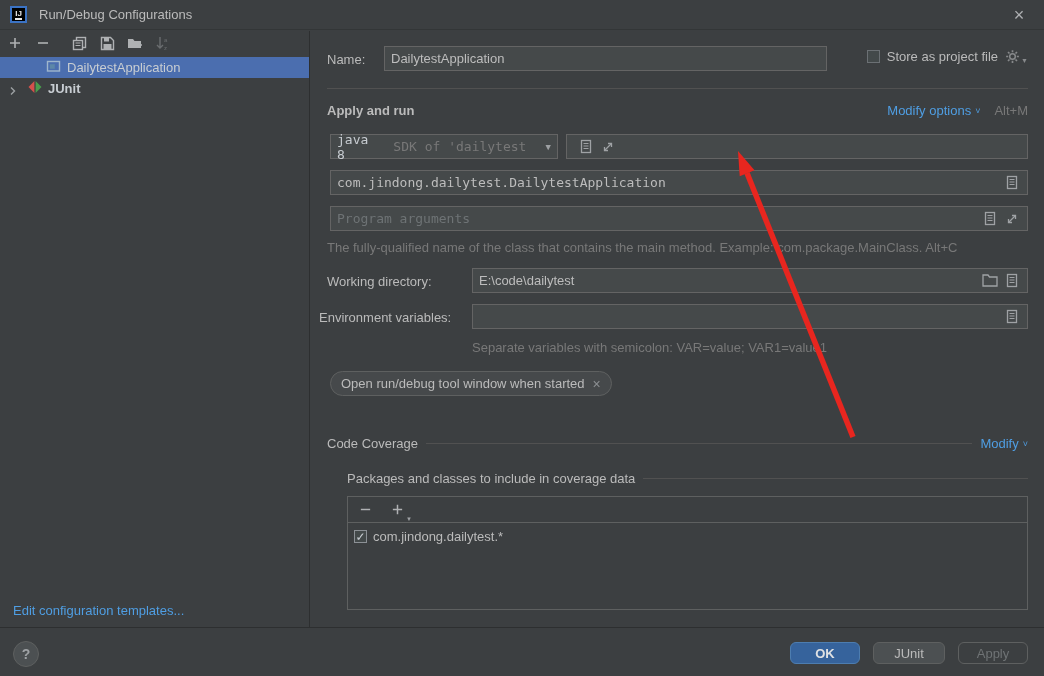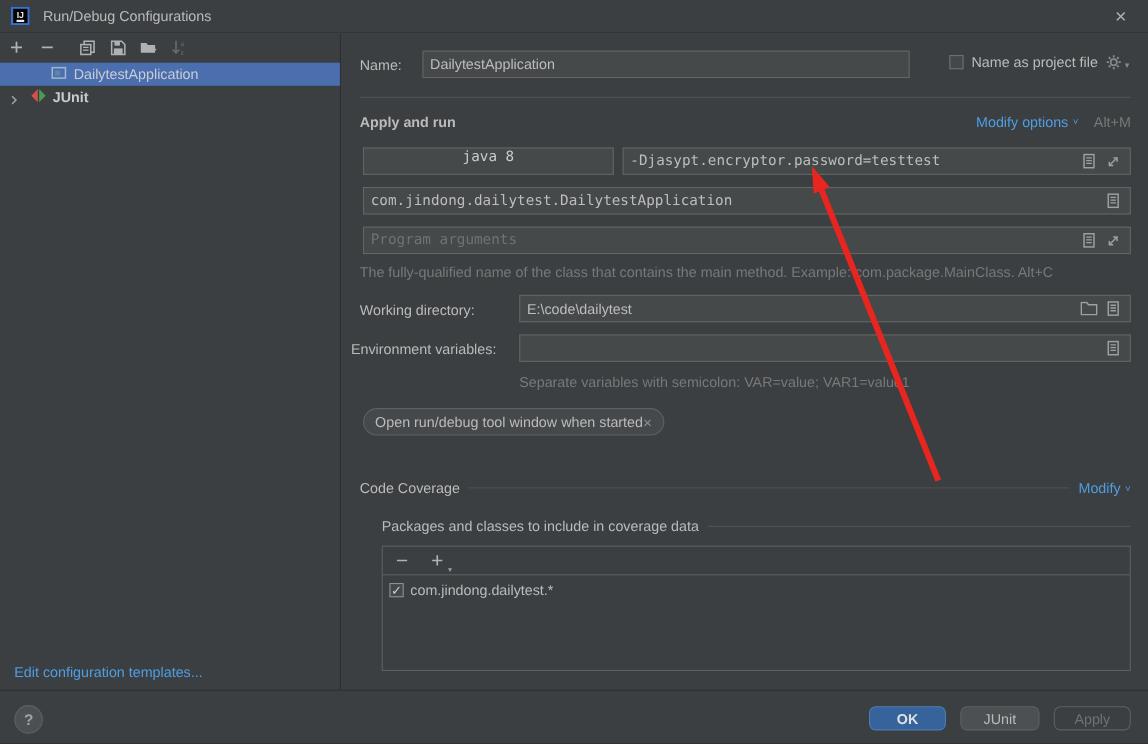--- a/index.html
+++ b/index.html
@@ -44,30 +44,30 @@
     color:#bdbdbd; font-size:13px; font-family:"Liberation Sans",sans-serif; min-width:0; }
   .field input.mono, .mono { font-family:"DejaVu Sans Mono", monospace; font-size:13px; }
   .field input::placeholder { color:#6e7375; font-family:"DejaVu Sans Mono", monospace; }
   .ficon { width:18px; height:16px; display:flex; align-items:center; justify-content:center;
     color:#9fa2a5; margin-left:4px; flex:0 0 auto; }
   .divider { position:absolute; height:1px; background:#515151; }
   .link { color:#4f9ee3; cursor:pointer; }
   .chev-sm { font-size:9px; color:#4f9ee3; margin-left:4px; }
   .shortcut { color:#787878; margin-left:14px; }
   .flexrow { position:absolute; display:flex; align-items:center; }
-  .jdk { justify-content:flex-start; gap:18px; cursor:pointer;flex-direction:column; }
+  .jdk { justify-content:flex-start; gap:18px; cursor:pointer; }
   .jdk .main-part { color:#c8cdd2; }
   .jdk .detail-part { color:#787878; white-space:nowrap; overflow:hidden; }
   .jdk .dd { margin-left:auto; color:#9da0a3; font-size:9px; }
   .checkbox { width:13px; height:13px; border:1px solid #6b7074; background:#43494a; flex:0 0 auto; }
   .checkbox.checked { color:#c8cdd2; font-size:12px; line-height:12px; text-align:center; border-color:#8c9196; }
   .gear-wrap { display:flex; align-items:flex-end; color:#87898b; }
   .gear-dd { font-size:7px; color:#87898b; margin-left:1px; }
   .tag { position:absolute; height:25px; background:#46494b; border:1px solid #5e6060;
-    border-radius:13px; display:flex; align-items:center; padding:0 10px; }
+    border-radius:13px; display:flex; align-items:center; padding:0 10px; gap:8px; }
   .tag .x { color:#8c8f92; font-size:14px; cursor:pointer; }
   .section-row { position:absolute; display:flex; align-items:center; }
   .section-row .line { flex:1; height:1px; background:#515151; margin:0 8px; }
   .cov-box { position:absolute; border:1px solid #5e6060; }
   .cov-toolbar { height:26px; border-bottom:1px solid #5e6060; display:flex; align-items:center; padding-left:8px; gap:14px; }
   .cov-row { display:flex; align-items:center; gap:6px; padding:6px 0 0 6px; }
   .plus-dd { position:relative; }
   .plus-dd .mini { position:absolute; right:-6px; bottom:-3px; font-size:6px; color:#9fa2a5; }
   
   .footer { position:absolute; left:0; bottom:0; width:100%; height:49px; border-top:1px solid #2d2f30; }
@@ -169,21 +169,21 @@
   </div>
 
   <div class="main">
 
     <div class="lbl" style="left:16px; top:21px;">Name:</div>
     <div class="field" style="left:73px; top:15px; width:443px;">
       <input value="DailytestApplication" style="">
     </div>
     <div class="flexrow" style="right:16px; top:18px; gap:7px;">
       <span class="checkbox"></span>
-      <span>Name as project file</span>
+      <span>Store as project file</span>
       <span class="gear-wrap">
         <svg width="15" height="15" viewBox="0 0 16 16">
             <circle cx="8" cy="8" r="3" fill="none" stroke="currentColor" stroke-width="1.6"></circle>
             <g stroke="currentColor" stroke-width="1.8">
               <path d="M8 1.2v2.2M8 12.6v2.2M1.2 8h2.2M12.6 8h2.2M3.2 3.2l1.6 1.6M11.2 11.2l1.6 1.6M12.8 3.2l-1.6 1.6M4.8 11.2l-1.6 1.6"></path>
             </g>
           </svg>
         <span class="gear-dd">▼</span>
       </span>
     </div>
@@ -196,21 +196,20 @@
       <span class="chev-sm">˅</span>
       <span class="shortcut">Alt+M</span>
     </div>
 
     <div class="field jdk mono" style="left:19px; top:103px; width:228px;">
       <span class="main-part">java 8</span>
       <span class="detail-part">SDK of 'dailytest' mo</span>
       <span class="dd">▼</span>
     </div>
     <div class="field" style="left:255px; top:103px; width:462px;">
-      <input class="mono" value="-Djasypt.encryptor.password=testtest" style="">
       <span class="ficon">
         <svg width="14" height="15" viewBox="0 0 14 15">
             <rect x="2.5" y="1.5" width="9" height="12" fill="none" stroke="currentColor" stroke-width="1.3"></rect>
             <path d="M4.5 4.5h5M4.5 7h5M4.5 9.5h5" stroke="currentColor" stroke-width="1.2"></path>
           </svg>
       </span>
       <span class="ficon">
         <svg width="14" height="14" viewBox="0 0 14 14">
             <path d="M3.5 10.5l7-7" stroke="currentColor" stroke-width="1.3"></path>
             <path d="M7 3.5h3.5V7M7 10.5H3.5V7" fill="none" stroke="currentColor" stroke-width="1.3"></path>

